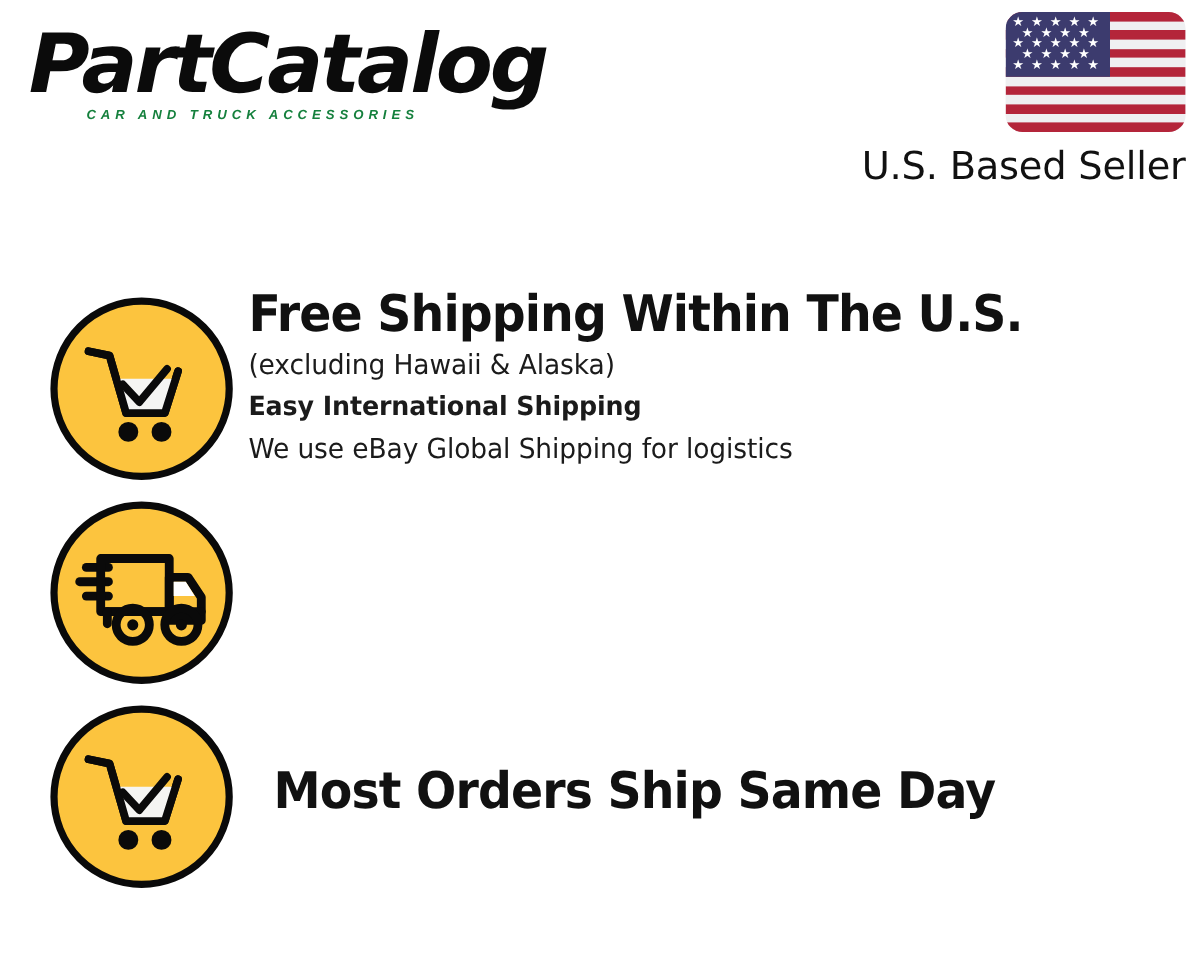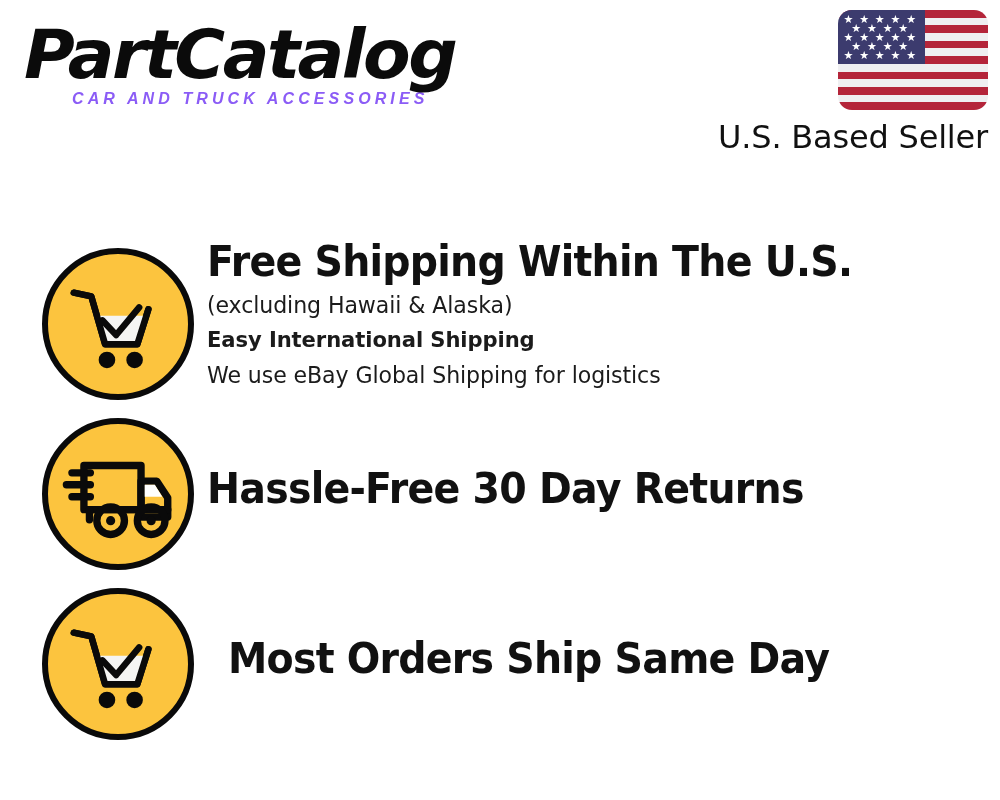--- a/index.html
+++ b/index.html
@@ -33,23 +33,23 @@
     line-height: 74px;
     color: #0b0b0b;
     white-space: nowrap;
     transform: scaleX(1.02);
     transform-origin: left center;
   }
   .brand-tagline {
     font-family: "Liberation Sans", sans-serif;
     font-weight: bold;
     font-style: italic;
-    font-size: 16px;
+    font-size: 11px;
     letter-spacing: 4.1px;
-    color: #8b5cf6;
+    color: #15803d;
     margin-top: -2px;
     margin-left: 48px;
     white-space: nowrap;
   }
 
   
   .seller-wrap {
     position: absolute;
     right: 12px;
     top: 10px;
@@ -253,23 +253,20 @@
         <path d="M101 62 L118 62 L130 80 L130 101 L101 101 Z" fill="none" stroke="#0a0a0a" stroke-width="8" stroke-linejoin="round"></path>
         <path d="M105 66 L116 66 L124 79 L105 79 Z" fill="#ffffff" stroke="none"></path>
         <path d="M45 93 L130 93" stroke="#0a0a0a" stroke-width="8" stroke-linecap="round"></path>
         <path d="M45 93 L45 104" stroke="#0a0a0a" stroke-width="8" stroke-linecap="round"></path>
         <circle cx="68" cy="105" r="15" fill="none" stroke="#0a0a0a" stroke-width="8"></circle>
         <circle cx="68" cy="105" r="5" fill="#0a0a0a"></circle>
         <circle cx="112" cy="105" r="15" fill="none" stroke="#0a0a0a" stroke-width="8"></circle>
         <circle cx="112" cy="105" r="5" fill="#0a0a0a"></circle>
       </svg>
     </div>
-    <div class="feature-text">
-      <div class="headline">Hassle-Free 30 Day Returns</div>
-    </div>
   </div>
 
   <div class="feature-row feature-row-3">
     <div class="icon-badge">
       <svg viewBox="0 0 152 152" xmlns="http://www.w3.org/2000/svg">
         <g fill="none" stroke="#0a0a0a" stroke-width="7" stroke-linecap="round" stroke-linejoin="round">
           <path d="M28 42 L47 46 L62 98 L97 98 L109 60"></path>
         </g>
         <path d="M56 67 L104 67 L97 98 L64 98 Z" fill="#f5f5f3" stroke="none"></path>
         <g fill="none" stroke="#0a0a0a" stroke-width="7" stroke-linecap="round" stroke-linejoin="round">

